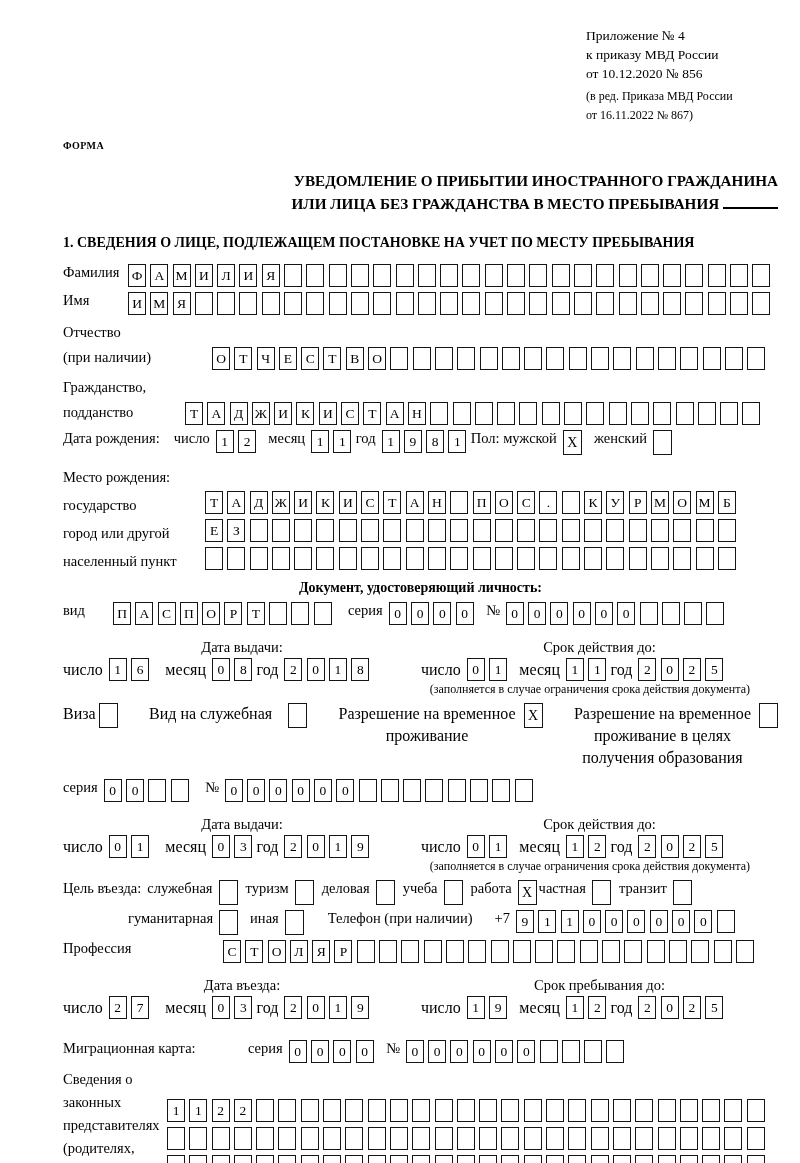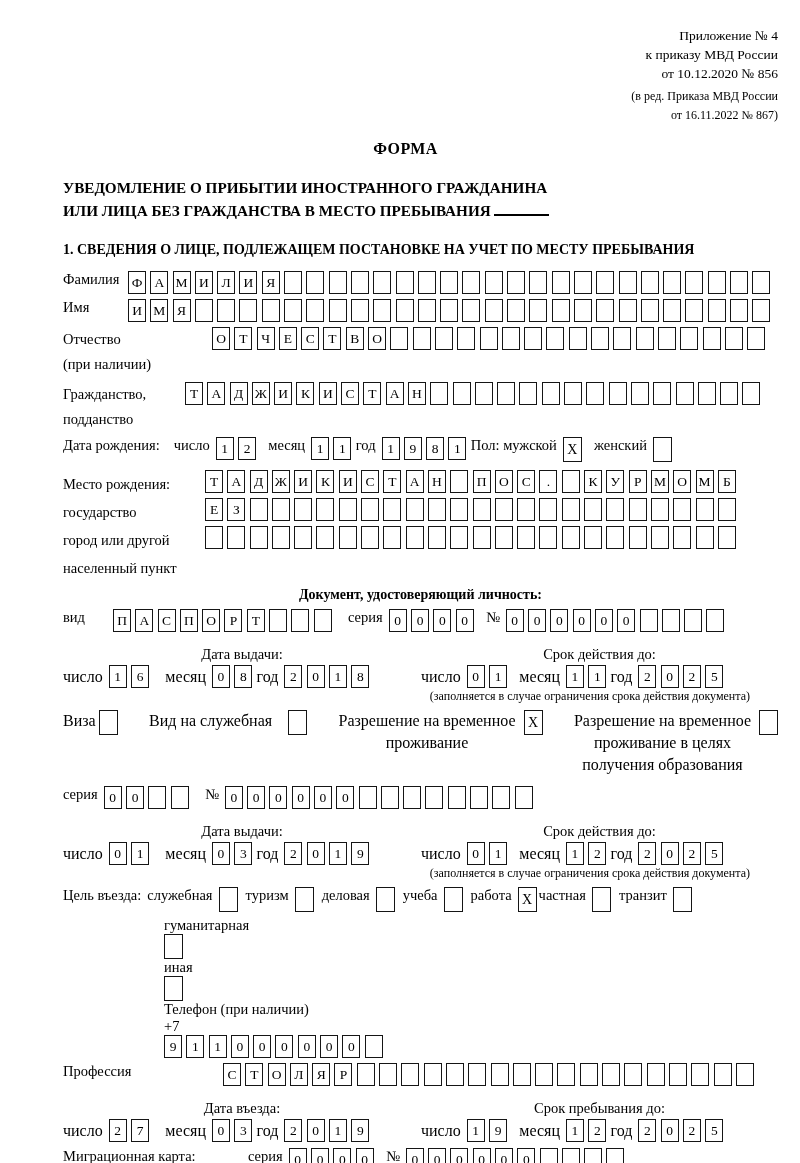--- a/index.html
+++ b/index.html
@@ -2,32 +2,32 @@
 <html><head>
 <meta charset="utf-8">
 <style>
   * { margin:0; padding:0; box-sizing:border-box; }
   html,body { background:#ffffff; }
   body { width:800px; height:1163px; overflow:hidden; color:#000;
          font-family:"Liberation Serif","DejaVu Serif",serif; }
   .page { padding:26px 22px 8px 63px; }
 
   
-  .annex { width:192px; margin-left:auto; font-size:13.5px; line-height:19px;text-align:right; }
+  .annex { width:192px; margin-left:auto; font-size:13.5px; line-height:19px; }
   .annex .ed-block { margin-top:4px; font-size:12px; }
-  .form-label { text-align:center; padding-right:30px; font-weight:bold;
-                font-size:16px; letter-spacing:.4px; margin-top:15px; }
-
-  .title { text-align:left; font-weight:bold; font-size:15.2px; line-height:23px; margin-top:18px; }
+  .form-label { text-align:left; padding-right:30px; font-weight:bold;
+                font-size:10px; letter-spacing:.4px; margin-top:15px; }
+
+  .title { text-align:right; font-weight:bold; font-size:15.2px; line-height:23px; margin-top:18px; }
   .blank-line { display:inline-block; width:55px; border-bottom:2px solid #000; vertical-align:baseline; }
 
   .sec-heading { font-weight:bold; font-size:14px; margin-top:20px; margin-bottom:13px; white-space:nowrap; }
 
   .row { display:flex; align-items:flex-start; margin-bottom:5px; font-size:14.5px; }
-  .row-top { align-items:flex-start; }
+  .row-top { align-items:flex-end; }
   .lbl { flex:none; }
   .lbl-ml { line-height:25px; }
   .w65{width:65px} .w102{width:102px} .w122{width:122px} .w142{width:142px}
   .w149{width:149px} .w160{width:160px} .w185{width:185px} .w50{width:50px}
 
   .cells { display:inline-flex; flex:none; }
   .cell { width:18px; height:23px; border:1.7px solid #151515; margin-right:4.3px;
           display:inline-flex; align-items:center; justify-content:center;
           font-size:13.5px; flex:none; background:#fff; }
   .cellcol .cells { margin-bottom:5px; }
@@ -48,21 +48,21 @@
   .dline { display:flex; align-items:center; }
   .fill-caption { font-size:12px; text-align:right; padding-right:28px; margin-top:1px; margin-bottom:6px; }
 
   .intro { font-size:14.5px; line-height:24px; }
 
   .opt-row { display:flex; align-items:flex-start; margin-top:4px; margin-bottom:10px; }
   .opt { display:flex; align-items:flex-start; }
   .opt .olabel { text-align:center; line-height:22px; white-space:nowrap; margin-right:8px; }
   .opt .checkbox { margin-top:0; }
 
-  .purpose-line2 { margin-left:101px;flex-direction:column; }
+  .purpose-line2 { margin-left:65px; }
 </style>
 </head>
 <body>
 
 <div class="page">
 
   <div class="annex">
     <div>Приложение № 4</div>
     <div>к приказу МВД России</div>
     <div>от 10.12.2020 № 856</div>
@@ -654,21 +654,21 @@
         <span class="cells">
             <span class="cell">2</span>
             <span class="cell">0</span>
             <span class="cell">2</span>
             <span class="cell">5</span>
           </span>
       </div>
     </div>
   </div>
 
-  <div class="row" style="margin-top:6px">
+  <div class="row" style="margin-top:21px">
     <span class="lbl w185">Миграционная карта:</span>
     <span class="t">серия</span>
     <span class="cells">
         <span class="cell">0</span>
         <span class="cell">0</span>
         <span class="cell">0</span>
         <span class="cell">0</span>
       </span>
     <span class="gap8"></span>
     <span class="t">№</span>

